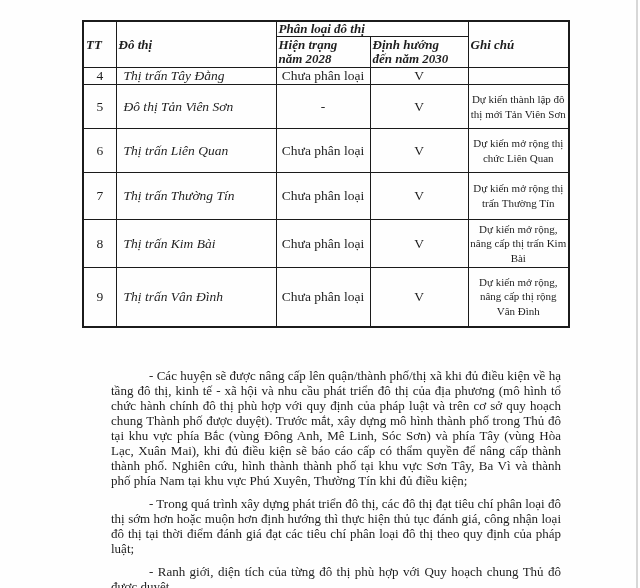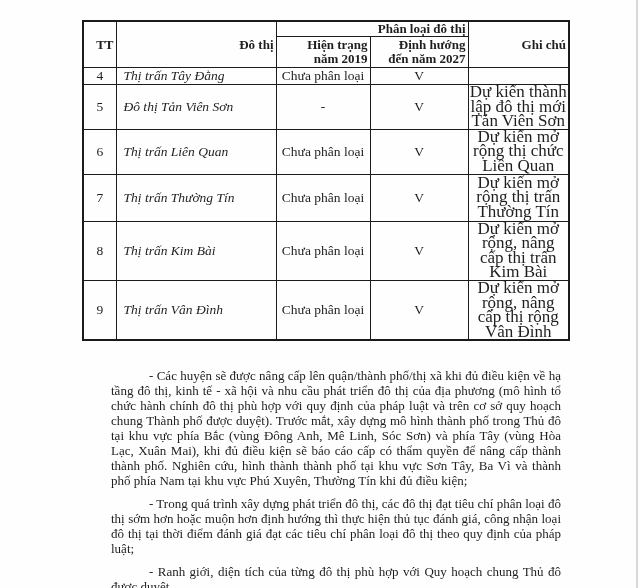--- a/index.html
+++ b/index.html
@@ -24,41 +24,42 @@
   }
   .doc-table th, .doc-table td {
     border: 1px solid #1b1b1b;
     padding: 0 2px;
     vertical-align: middle;
     font-size: 13.5px;
     overflow: hidden;
   }
   .doc-table th {
     font-weight: bold;
-    text-align: right;
+    text-align: left;
     line-height: 14px;
     white-space: pre-line;
     font-size: 13px;
+    font-style: italic;
   }
   tr.hdr-top { height: 14px; }
   tr.hdr-bot { height: 31px; }
   tr.row-4 { height: 17px; }
   tr.row-5 { height: 44px; }
   tr.row-6 { height: 44px; }
   tr.row-7 { height: 47px; }
   tr.row-8 { height: 48px; }
   tr.row-9 { height: 59px; }
 
   td.c-tt   { text-align: center; }
   td.c-doth { text-align: left; padding-left: 7px; font-style: italic; }
   td.c-ht   { text-align: center; margin-left: 8px; }
   td.c-dh   { text-align: center; }
   td.c-gc   {
     text-align: center;
-    font-size: 17px;
+    font-size: 11px;
     line-height: 14.6px;
     white-space: pre-line;
     padding: 0 1px;
   }
 
   
   .notes {
     position: absolute;
     left: 103px; top: 360px;
     width: 466px;
@@ -101,23 +102,23 @@
     </colgroup>
     <thead>
       <tr class="hdr-top">
         <th rowspan="2">TT</th>
         <th rowspan="2">Đô thị</th>
         <th colspan="2">Phân loại đô thị</th>
         <th rowspan="2">Ghi chú</th>
       </tr>
       <tr class="hdr-bot">
         <th>Hiện trạng
-năm 2019</th>
+năm 2028</th>
         <th>Định hướng
-đến năm 2027</th>
+đến năm 2030</th>
       </tr>
     </thead>
     <tbody>
       <tr class="row-4">
         <td class="c-tt">4</td>
         <td class="c-doth">Thị trấn Tây Đằng</td>
         <td class="c-ht">Chưa phân loại</td>
         <td class="c-dh">V</td>
         <td class="c-gc"></td>
       </tr>

